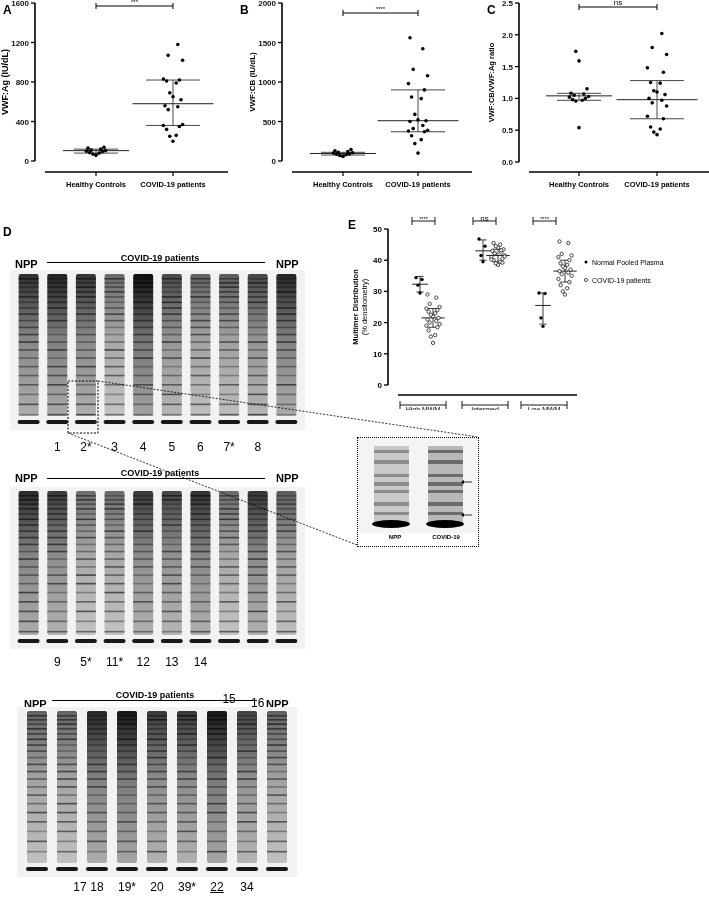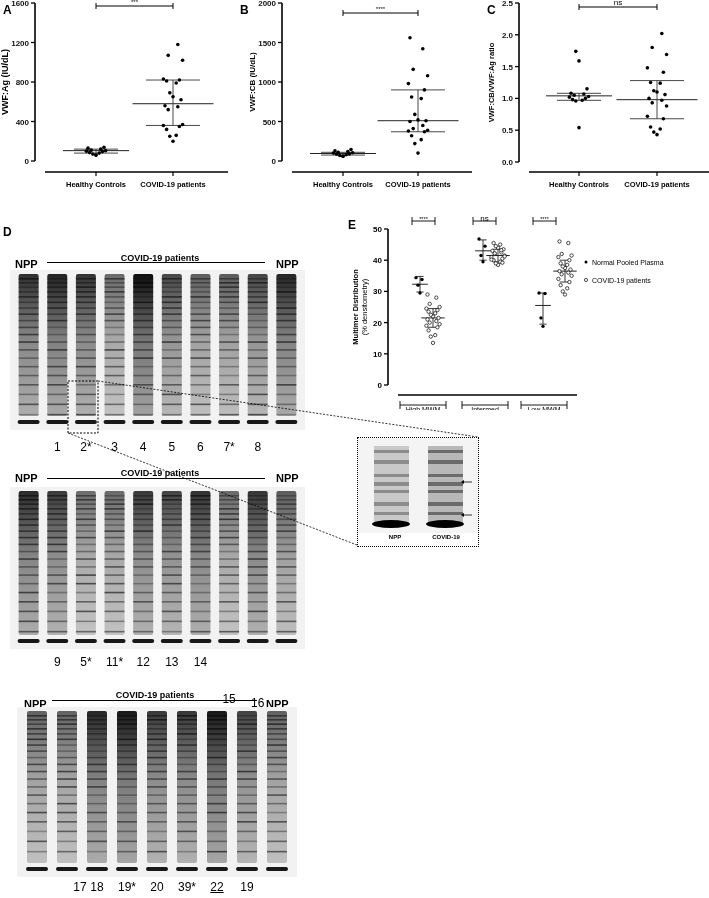--- a/index.html
+++ b/index.html
@@ -1253,21 +1253,21 @@
       <rect x="250" y="143.84999999999994" width="20" height="1.6" fill="#000" opacity="0.5279625342935528"></rect>
       <rect x="249" y="160" width="22" height="4" fill="#000" rx="2" opacity="0.9"></rect>
     </svg>
   <div id="gel3-nums">
       <div class="lane-num" style="left: 55px; top: 880px; margin-left: 13px;">17</div>
       <div class="lane-num" style="left: 85px; top: 880px;">18</div>
       <div class="lane-num" style="left: 115px; top: 880px;">19*</div>
       <div class="lane-num" style="left: 145px; top: 880px;">20</div>
       <div class="lane-num" style="left: 175px; top: 880px;">39*</div>
       <div class="lane-num" style="left: 205px; top: 880px; text-decoration: underline;">22</div>
-      <div class="lane-num" style="left: 235px; top: 880px;">19</div>
+      <div class="lane-num" style="left: 235px; top: 880px;">34</div>
     </div>
 </div>
 
 <svg class="abs" style="left:0;top:0" width="709" height="898">
   <rect x="68" y="381" width="30" height="52" fill="none" stroke="#000" stroke-width="1" stroke-dasharray="2,1.5"></rect>
   <line x1="98" y1="381" x2="478" y2="437" stroke="#000" stroke-width="0.8" stroke-dasharray="2,1.5"></line>
   <line x1="68" y1="433" x2="357" y2="545" stroke="#000" stroke-width="0.8" stroke-dasharray="2,1.5"></line>
 </svg>
 <div class="abs" style="left:357px;top:437px;width:120px;height:108px;border:1px dotted #000;background:#fff">
   <svg id="inset" width="120" height="95">

